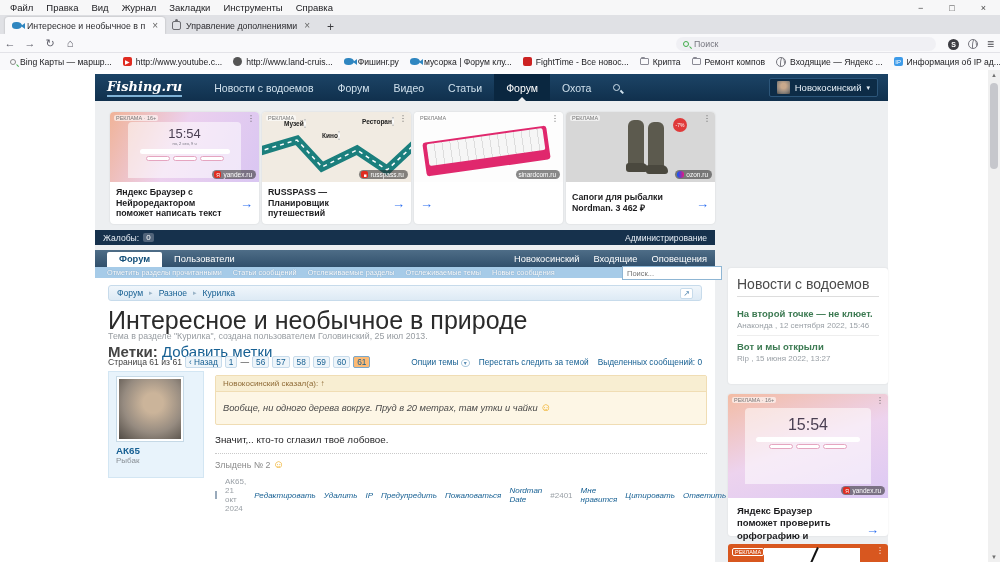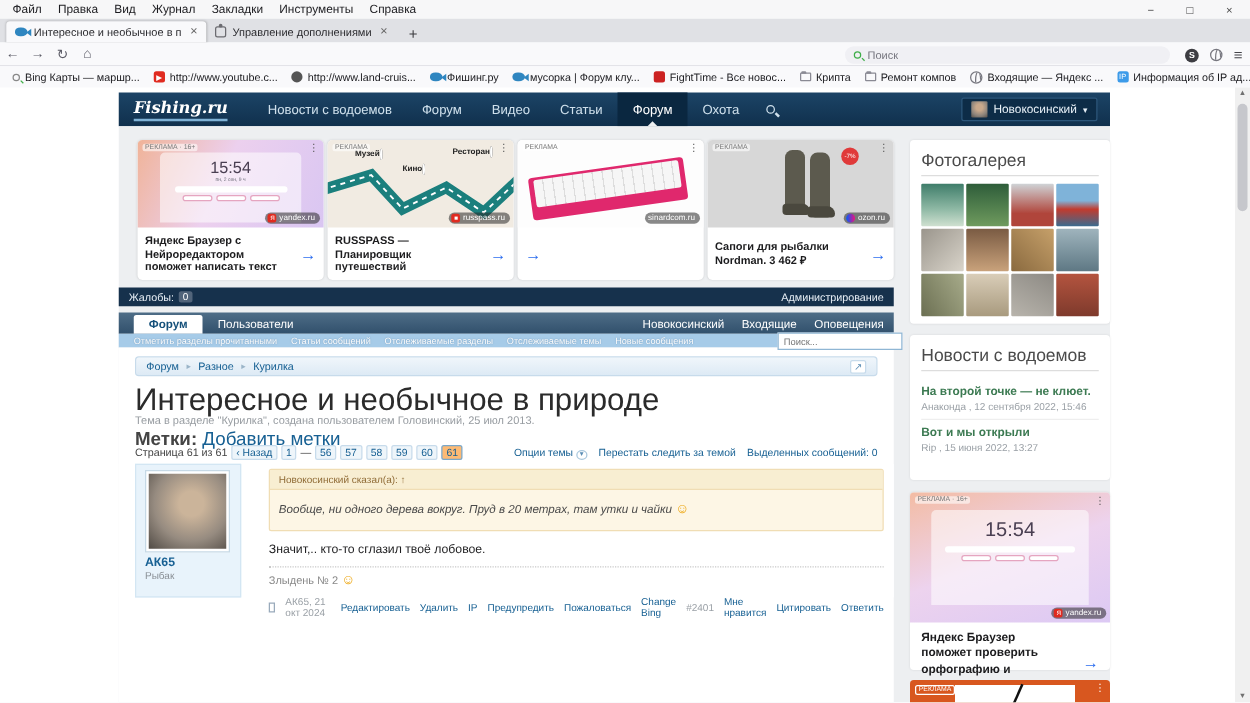--- a/index.html
+++ b/index.html
@@ -130,36 +130,36 @@
   .tagsrow { position:absolute; left:13px; top:65px; font-size:15px;text-align:right; }
   .tagsrow b { color:#444; }
   .tagsrow a { color:#176093; }
   .pagrow { position:absolute; left:13px; top:77px; width:594px; height:14px; font-size:8.6px; color:#444; display:flex; align-items:center; gap:3px; }
   .pg { border:1px solid #c7dbeb; background:#eef5fa; color:#176093; padding:0 3px; border-radius:2px; font-size:8.3px; }
   .pg.cur { background:#fdba74; border-color:#7aa7c9; font-weight:normal; }
   .pagright { margin-left:auto; display:flex; gap:9px; color:#176093; font-size:8.3px; align-items:center; }
   .optcaret { font-size:6px; border:1px solid #a9c7dd; border-radius:50%; padding:0 2px; color:#5b8db4; }
 
   .post { position:absolute; left:0; width:620px; background:#fff; }
-  .ucol { position:absolute; left:13px; top:0; width:85px; height:100%; background:#e8f3fb; border:1px solid #d3e6f3; padding:4px 15px 0 7px; }
+  .ucol { position:absolute; left:13px; top:0; width:96px; height:100%; background:#e8f3fb; border:1px solid #d3e6f3; padding:4px 15px 0 7px; }
   .pava { width:68px; height:66px; border:1px solid #c6d9e6; background:#fff; padding:2px; }
   .pava .ph { width:100%; height:100%; }
   .ph1 { background:radial-gradient(circle at 55% 40%,#cbb49a 20%,#968b80 60%,#514b45); }
   .uname { font-size:9.8px; font-weight:bold; color:#176093; margin-top:3px; }
   .urole { font-size:8px; color:#8a9096; }
   .pbody { position:absolute; left:120px; top:4px; width:492px; }
   .quote { border:1px solid #f0ddb4; background:#fdf6e5; border-radius:2px; }
   .qhead { background:#f8eed2; font-size:8px; color:#8f6b36; padding:3px 7px; border-bottom:1px solid #f0ddb4; }
   .qbody { font-size:9.3px; font-style:italic; color:#4a4a4a; padding:8px 7px 9px; line-height:1.4; }
   .emoji { color:#eda713; font-size:11px; font-style:normal; }
   .pmsg { font-size:9.8px; color:#1d1d1f; margin-top:9px; }
   .psig { border-top:1px dotted #c9c9c9; margin-top:8px; padding-top:4px; font-size:8.8px; color:#8a8a8a; }
   .pfoot { display:flex; align-items:center; gap:8px; margin-top:7px; font-size:8px; color:#9aa0a6; }
   .pfoot .chk { width:8px; height:8px; border:1px solid #9ab; background:#fff; }
-  .pfoot a { color:#176093; }
+  .pfoot a { color:#176093;font-style:italic; }
   .pfoot .fright { margin-left:auto; display:flex; gap:8px; align-items:center; }
   a { text-decoration:none; cursor:pointer; }
 </style>
 </head>
 <body>
 
 <div class="screen">
 
   <div class="menubar">
     <span>Файл</span>
@@ -340,37 +340,20 @@
             <span class="bdot" style="background:linear-gradient(90deg,#005bff,#f1117e);border-radius:50%"></span>
             <span>ozon.ru</span>
           </span>
       </div>
       <div class="adcap">
           <span class="adtitle">Сапоги для рыбалки Nordman. 3 462 ₽</span>
           <span class="adarr">→</span>
         </div>
     </div>
 
-    <div class="sidecard" style="top:11px;height:147px">
-      <div class="sctitle">Фотогалерея</div>
-      <div class="thgrid">
-        <span class="th"></span>
-          <span class="th"></span>
-        <span class="th"></span>
-          <span class="th"></span>
-        <span class="th"></span>
-          <span class="th"></span>
-        <span class="th"></span>
-          <span class="th"></span>
-        <span class="th"></span>
-          <span class="th"></span>
-        <span class="th"></span>
-          <span class="th"></span>
-      </div>
-    </div>
 
     <div class="sidecard" style="top:167px;height:116px">
       <div class="sctitle">Новости с водоемов</div>
       <div class="newsitem">
         <div class="newslink">На второй точке — не клюет.</div>
         <div class="newsmeta">Анаконда , 12 сентября 2022, 15:46</div>
       </div>
       <div class="newsitem">
         <div class="newslink">Вот и мы открыли</div>
         <div class="newsmeta">Rip , 15 июня 2022, 13:27</div>
@@ -482,21 +465,21 @@
           <div class="pmsg">Значит,.. кто-то сглазил твоё лобовое.</div>
           <div class="psig"><span>Злыдень № 2</span> <span class="emoji">☺</span></div>
           <div class="pfoot">
             <span class="chk"></span>
             <span>АК65, 21 окт 2024</span>
             <a>Редактировать</a>
             <a>Удалить</a>
             <a>IP</a>
             <a>Предупредить</a>
             <a>Пожаловаться</a>
-            <a>Change Bing</a>
+            <a>Nordman Date</a>
             <span class="fright">
               <span>#2401</span>
               <a>Мне нравится</a>
               <a>Цитировать</a>
               <a>Ответить</a>
             </span>
           </div>
         </div>
       </div>
 

